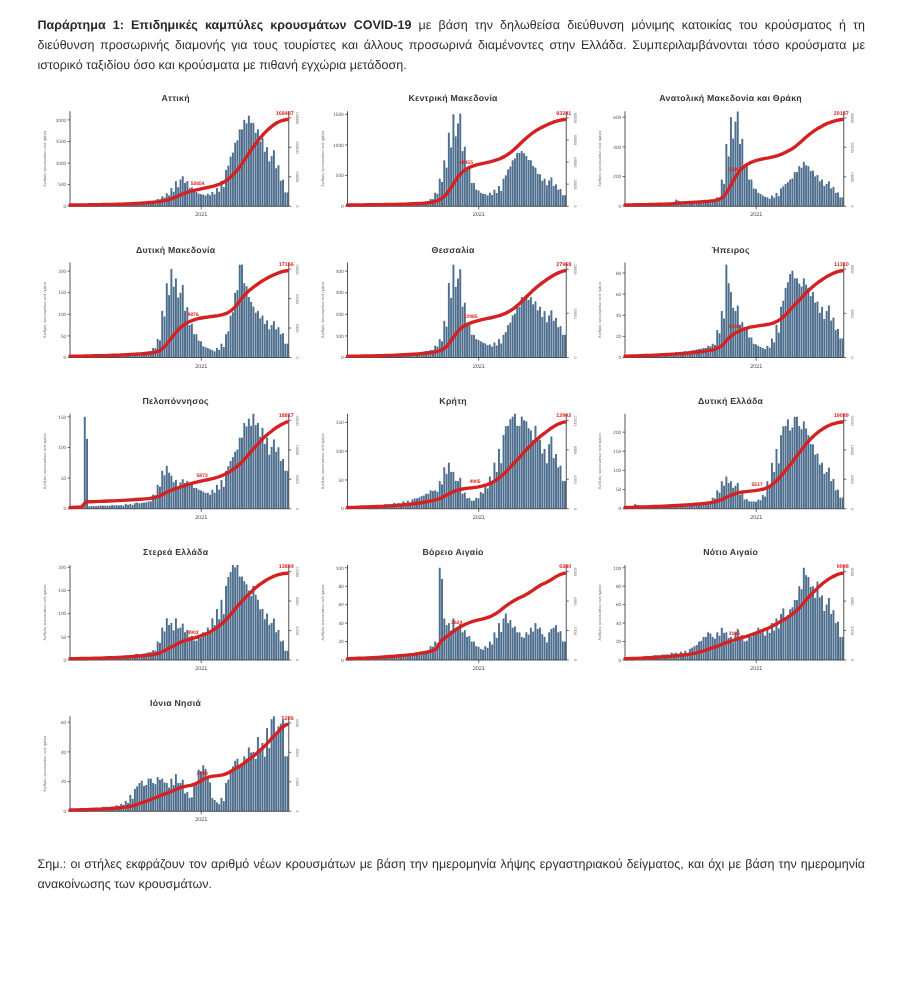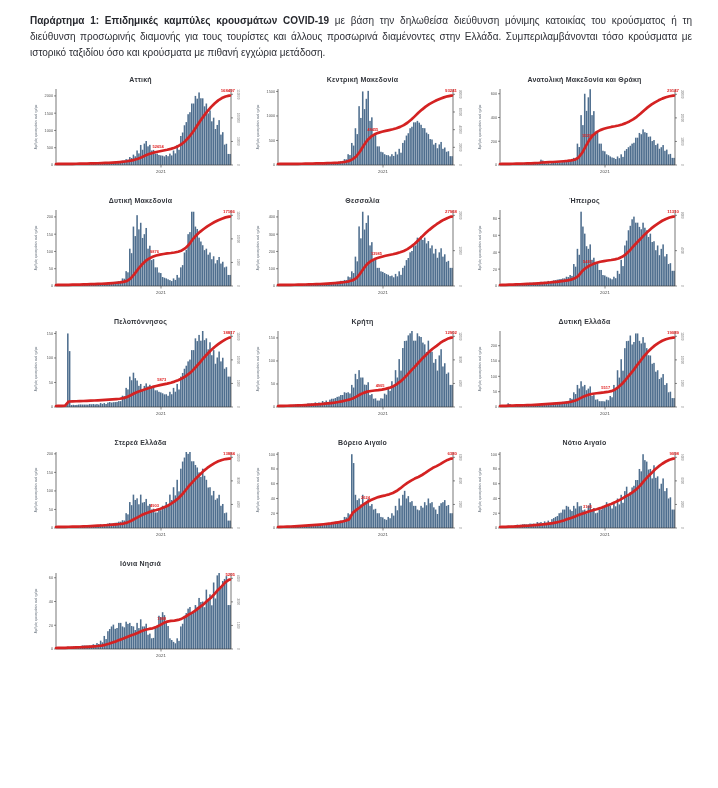--- a/index.html
+++ b/index.html
@@ -1671,13 +1671,14 @@
           <text x="7" y="43" text-anchor="middle" font-size="3.1" fill="#66707c" transform="rotate(-90 7 43)">Αριθμός κρουσμάτων ανά ημέρα</text>
           <line x1="131" y1="81" x2="131" y2="83.5" stroke="#3c3c3c" stroke-width="0.6"></line>
           <text x="131" y="89" text-anchor="middle" font-size="4.4" fill="#4a4a4a">2021</text>
           <path d="M 26 80.00 L 27.82 79.93 L 31.47 79.86 L 35.11 79.80 L 38.76 79.66 L 42.41 79.53 L 46.05 79.39 L 49.70 79.25 L 53.34 79.05 L 56.99 78.85 L 60.64 78.64 L 64.28 78.37 L 67.93 78.03 L 71.57 77.56 L 75.22 76.81 L 78.86 75.80 L 82.51 74.51 L 86.16 73.36 L 89.80 71.87 L 93.45 70.58 L 97.09 69.02 L 100.74 67.53 L 104.39 66.24 L 108.03 64.75 L 111.68 63.05 L 115.32 61.76 L 118.97 60.95 L 122.61 60.34 L 126.26 59.05 L 129.91 57.15 L 133.55 55.05 L 137.20 53.56 L 140.84 52.95 L 144.49 52.55 L 148.14 51.93 L 151.78 50.65 L 155.43 48.75 L 159.07 46.44 L 162.72 44.34 L 166.36 41.83 L 170.01 38.92 L 173.66 36.21 L 177.30 32.82 L 180.95 29.70 L 184.59 25.90 L 188.24 21.70 L 191.89 18.11 L 195.53 14.11 L 199.18 11.60 L 200.00 11.60" fill="none" stroke="#d42222" stroke-width="2.7" stroke-linecap="round" stroke-linejoin="round"></path>
           <text x="131.73" y="52.05" text-anchor="middle" font-size="4" font-weight="bold" fill="#e01f1f">1988</text>
           <text x="205.00" y="7.80" text-anchor="end" font-size="4.3" font-weight="bold" fill="#e01f1f">5205</text>
         </svg>
       </div>
     </div>
 
+  <p class="footnote">Σημ.:  οι στήλες εκφράζουν τον αριθμό νέων κρουσμάτων με βάση την ημερομηνία λήψης εργαστηριακού δείγματος, και όχι με βάση την ημερομηνία ανακοίνωσης των κρουσμάτων.</p>
 </div>
 
 </body></html>

